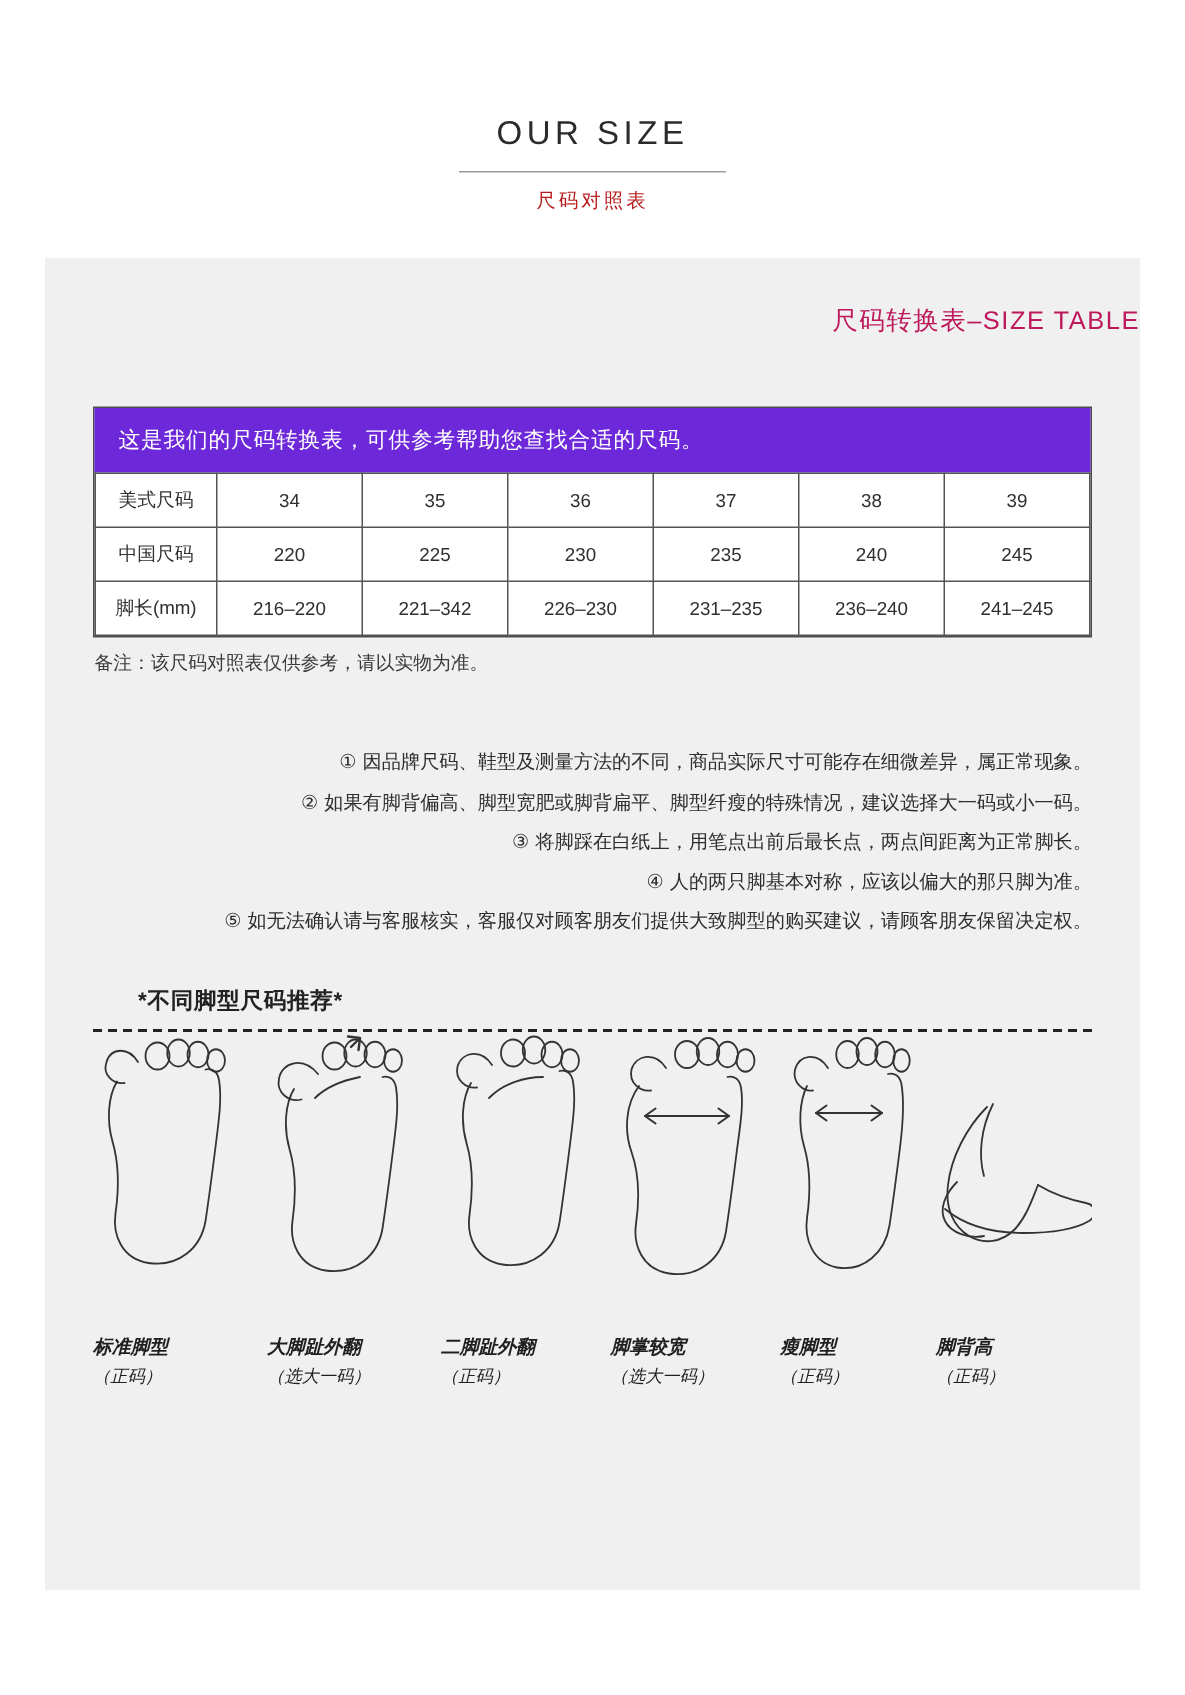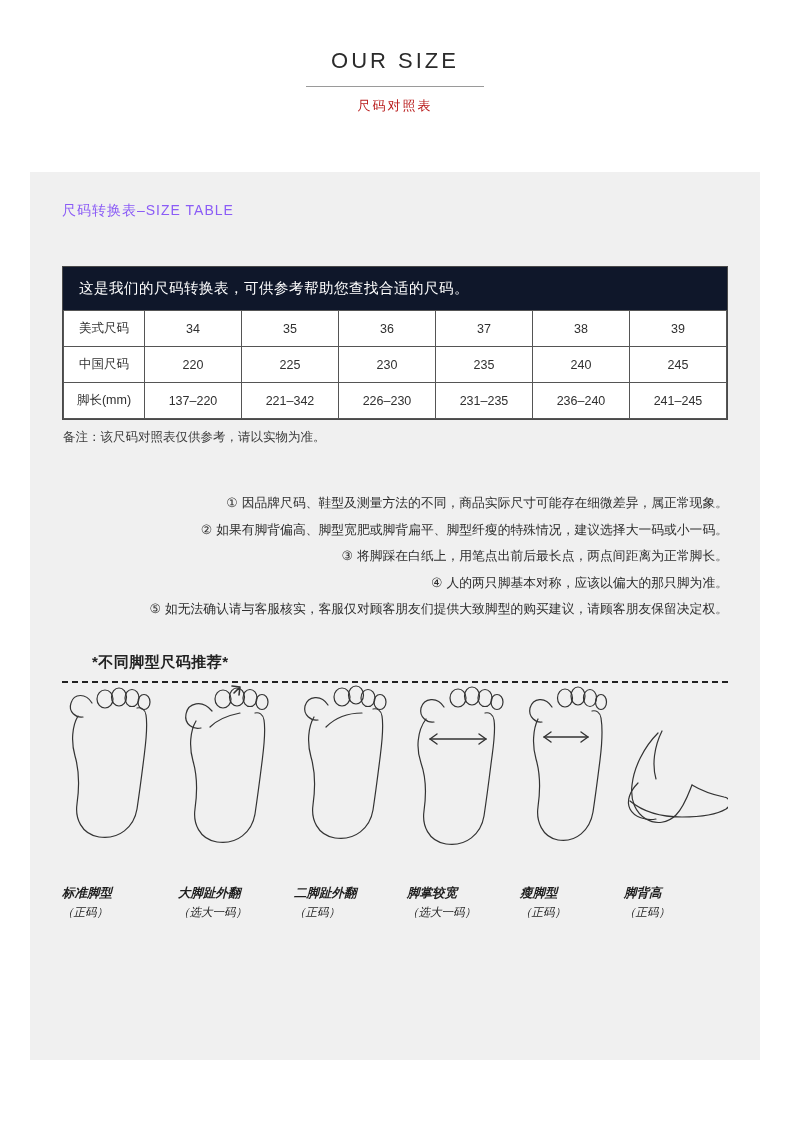--- a/index.html
+++ b/index.html
@@ -13,21 +13,21 @@
   .page {
     position: relative;
     width: 790px;
     height: 1130px;
     background: #ffffff;
     overflow: hidden;
   }
 
   
   .header {
-    padding-top: 48px;
+    padding-top: 76px;
     text-align: center;
   }
   .header-title {
     font-size: 22px;
     letter-spacing: 3px;
     color: #2b2b2b;
     font-weight: 400;
   }
   .header-rule {
     width: 178px;
@@ -46,33 +46,34 @@
     position: absolute;
     left: 30px;
     top: 172px;
     width: 730px;
     height: 888px;
     background: #f0f0f0;
   }
 
   .panel-title {
     margin: 30px 0 0 32px;
-    font-size: 14px;
-    color: #8b5cf6;
+    font-size: 17px;
+    color: #be185d;
     letter-spacing: 1px;
+    text-align: right;
   }
 
   
   .table-wrap {
     margin: 46px 32px 0 32px;
     border: 1px solid #4a4a4a;
     background: #fff;
   }
   .table-banner {
-    background: #0f172a;
+    background: #6d28d9;
     color: #fff;
     font-size: 14.5px;
     padding: 12px 16px;
     letter-spacing: 0.5px;
   }
   table.size {
     width: 100%;
     border-collapse: collapse;
     table-layout: fixed;
   }
@@ -170,21 +171,21 @@
             <td class="head">中国尺码</td>
             <td>220</td>
             <td>225</td>
             <td>230</td>
             <td>235</td>
             <td>240</td>
             <td>245</td>
           </tr>
           <tr>
             <td class="head">脚长(mm)</td>
-            <td>137–220</td>
+            <td>216–220</td>
             <td>221–342</td>
             <td>226–230</td>
             <td>231–235</td>
             <td>236–240</td>
             <td>241–245</td>
           </tr>
         </tbody>
       </table>
     </div>
 

